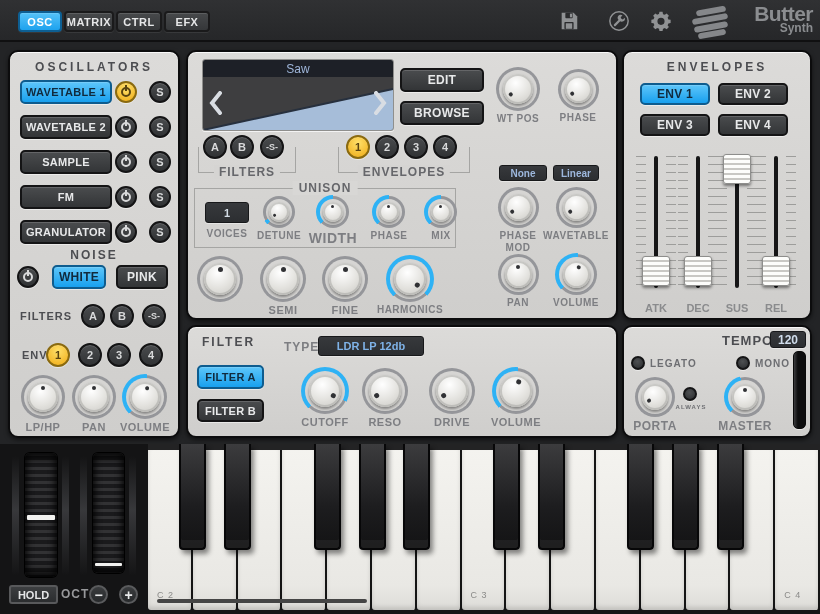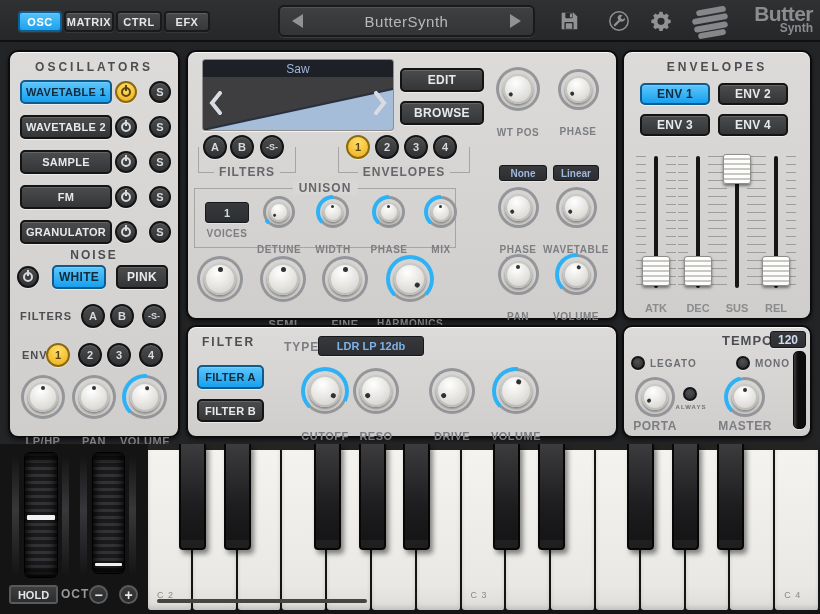--- a/index.html
+++ b/index.html
@@ -59,21 +59,21 @@
   .knob{position:absolute;border-radius:50%;background:#95969a;--rot:225deg;--arc:0deg;}
   .knob .arc{position:absolute;inset:-1px;border-radius:50%;
              background:conic-gradient(from 225deg,#2eb2f5 0deg var(--arc),transparent var(--arc) 360deg);}
   .knob .face{position:absolute;inset:3px;border-radius:50%;background:#d6d5d3;}
   .knob .cap{position:absolute;inset:7px;border-radius:50%;
              background:radial-gradient(circle at 42% 30%,#ffffff,#e2e1dd 55%,#c6c5c1);
              box-shadow:0 2px 3px rgba(0,0,0,.4), inset 0 0 0 2px rgba(170,170,166,.55);}
   .knob .dotring{position:absolute;inset:7px;border-radius:50%;transform:rotate(var(--rot));}
   .knob .dot{position:absolute;left:50%;top:14%;width:4px;height:4px;margin-left:-2px;border-radius:50%;background:#303134;}
   .kwrap{position:absolute;display:flex;flex-direction:column;align-items:center;}
-  .kwrap .klabel{margin-top:16px;}
+  .kwrap .klabel{margin-top:2px;}
 
   
   .bracket{position:absolute;border:1px solid #a5a5a3;border-top:none;box-sizing:border-box;}
   .bracket .blabel{position:absolute;left:50%;bottom:-7px;transform:translateX(-50%);
                    background:#d5d4d2;padding:0 5px;font-size:12px;font-weight:bold;color:#66676b;letter-spacing:1px;white-space:nowrap;}
   .ubox{position:absolute;border:1px solid #a5a5a3;box-sizing:border-box;}
   .ubox .blabel{position:absolute;left:50%;top:-8px;transform:translateX(-50%);
                 background:#d8d7d5;padding:0 6px;font-size:12px;font-weight:bold;color:#66676b;letter-spacing:1px;}
 
   
@@ -147,25 +147,20 @@
   <div class="tab" style="left:64px;width:50px;">
       <span>MATRIX</span>
     </div>
   <div class="tab" style="left:116px;width:46px;">
       <span>CTRL</span>
     </div>
   <div class="tab" style="left:164px;width:46px;">
       <span>EFX</span>
     </div>
 
-  <div class="preset">
-    <span class="tri tri-left"></span>
-    <span class="preset-name">ButterSynth</span>
-    <span class="tri tri-right"></span>
-  </div>
 
   <div class="tb-icon" style="left:558px;">
     <svg viewBox="0 0 24 24">
         <path fill="currentColor" d="M4 3h13l4 4v14H4z"></path>
         <rect x="8" y="3" width="8" height="6" rx="1" fill="#2a2b2d"></rect>
         <rect x="13" y="4" width="2.4" height="4" fill="currentColor"></rect>
         <rect x="7" y="13" width="10" height="8" rx="1" fill="#2a2b2d"></rect>
         <rect x="8.5" y="14.5" width="7" height="6" fill="currentColor"></rect>
       </svg>
   </div>
@@ -438,21 +433,21 @@
   </div>
   <div class="kwrap" style="left:117px;top:144px;width:56px;">
     <div class="knob" style="position: relative; width: 32px; height: 32px; --rot: 360deg; --arc: 135deg;">
         <div class="arc"></div>
         <div class="face" style="inset:3px;"></div>
         <div class="cap" style="inset:6px;"></div>
         <div class="dotring" style="inset:6px;">
           <div class="dot" style="width:3px;height:3px;"></div>
         </div>
       </div>
-    <div class="klabel" style="font-size:10px;">WIDTH</div>
+    <div class="klabel" style="font-size:14px;">WIDTH</div>
   </div>
   <div class="kwrap" style="left:173px;top:144px;width:56px;">
     <div class="knob" style="position: relative; width: 32px; height: 32px; --rot: 360deg; --arc: 135deg;">
         <div class="arc"></div>
         <div class="face" style="inset:3px;"></div>
         <div class="cap" style="inset:6px;"></div>
         <div class="dotring" style="inset:6px;">
           <div class="dot" style="width:3px;height:3px;"></div>
         </div>
       </div>
@@ -625,21 +620,21 @@
     <div class="knob" style="position: relative; width: 46px; height: 46px; --rot: 476.1deg; --arc: 251.10000000000002deg;">
         <div class="arc"></div>
         <div class="face"></div>
         <div class="cap"></div>
         <div class="dotring">
           <div class="dot" style="width:5px;height:5px;margin-left:-2.5px;"></div>
         </div>
       </div>
     <div class="klabel">CUTOFF</div>
   </div>
-  <div class="kwrap" style="left:156px;top:41px;width:64px;align-items:center;">
+  <div class="kwrap" style="left:165px;top:41px;width:64px;align-items:center;">
     <div class="knob" style="position: relative; width: 46px; height: 46px; --rot: 238.5deg; --arc: 0deg;">
         <div class="arc"></div>
         <div class="face"></div>
         <div class="cap"></div>
         <div class="dotring">
           <div class="dot" style="width:5px;height:5px;margin-left:-2.5px;"></div>
         </div>
       </div>
     <div class="klabel">RESO</div>
   </div>

